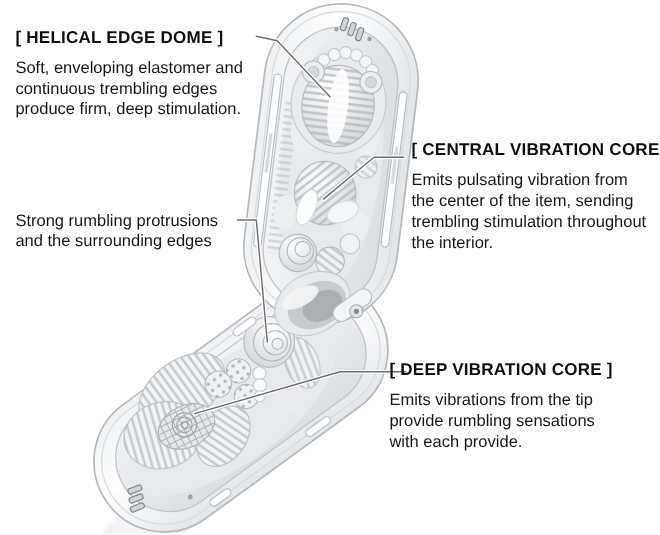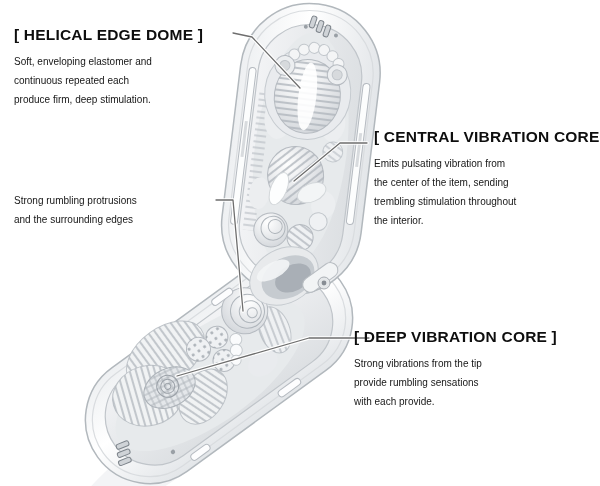--- a/index.html
+++ b/index.html
@@ -1,21 +1,21 @@
 <!DOCTYPE html>
 <html><head>
 <meta charset="utf-8">
 <style>
   html,body{margin:0;padding:0;background:#fff;}
   .stage{position:relative;width:600px;height:486px;background:#ffffff;overflow:hidden;
          font-family:"Liberation Sans",sans-serif;padding-left:40px;}
   .stage svg{position:absolute;left:0;top:0;}
   .callout{position:absolute;color:#111;z-index:2;}
   .callout h3{margin:0 0 8px 0;font-size:15.5px;font-weight:bold;letter-spacing:.2px;white-space:nowrap;color:#0e0e0e;}
-  .callout .line{display:block;font-size:10px;line-height:19px;white-space:nowrap;color:#161616;}
+  .callout .line{display:block;font-size:15px;line-height:19px;white-space:nowrap;color:#161616;}
   #callout-helical{left:14px;top:26px;}
   #callout-central{left:374px;top:128px;}
   #callout-moving{left:14px;top:191px;}
   #callout-deep{left:354px;top:328px;}
 </style>
 </head>
 <body>
 
 <div class="stage">
 
@@ -208,37 +208,37 @@
       <path d="M216,200 L233,200 L243,311" stroke="#ffffff" stroke-width="3.5"></path>
       <path d="M216,200 L233,200 L243,311" stroke="#6e6e6e" stroke-width="1.3"></path>
       <path d="M369,338 L309,338 L177,376" stroke="#ffffff" stroke-width="3.5"></path>
       <path d="M369,338 L309,338 L177,376" stroke="#6e6e6e" stroke-width="1.3"></path>
     </g>
   </svg>
 
   <div class="callout" id="callout-helical">
     <h3>[ HELICAL EDGE DOME ]</h3>
     <span class="line">Soft, enveloping elastomer and</span>
-    <span class="line">continuous repeated each</span>
+    <span class="line">continuous trembling edges</span>
     <span class="line">produce firm, deep stimulation.</span>
   </div>
 
   <div class="callout" id="callout-central">
     <h3>[ CENTRAL VIBRATION CORE ]</h3>
     <span class="line">Emits pulsating vibration from</span>
     <span class="line">the center of the item, sending</span>
     <span class="line">trembling stimulation throughout</span>
     <span class="line">the interior.</span>
   </div>
 
   <div class="callout" id="callout-moving">
     <span class="line">Strong rumbling protrusions</span>
     <span class="line">and the surrounding edges</span>
   </div>
 
   <div class="callout" id="callout-deep">
     <h3>[ DEEP VIBRATION CORE ]</h3>
-    <span class="line">Strong vibrations from the tip</span>
+    <span class="line">Emits vibrations from the tip</span>
     <span class="line">provide rumbling sensations</span>
     <span class="line">with each provide.</span>
   </div>
 
 </div>
 
 </body></html>

